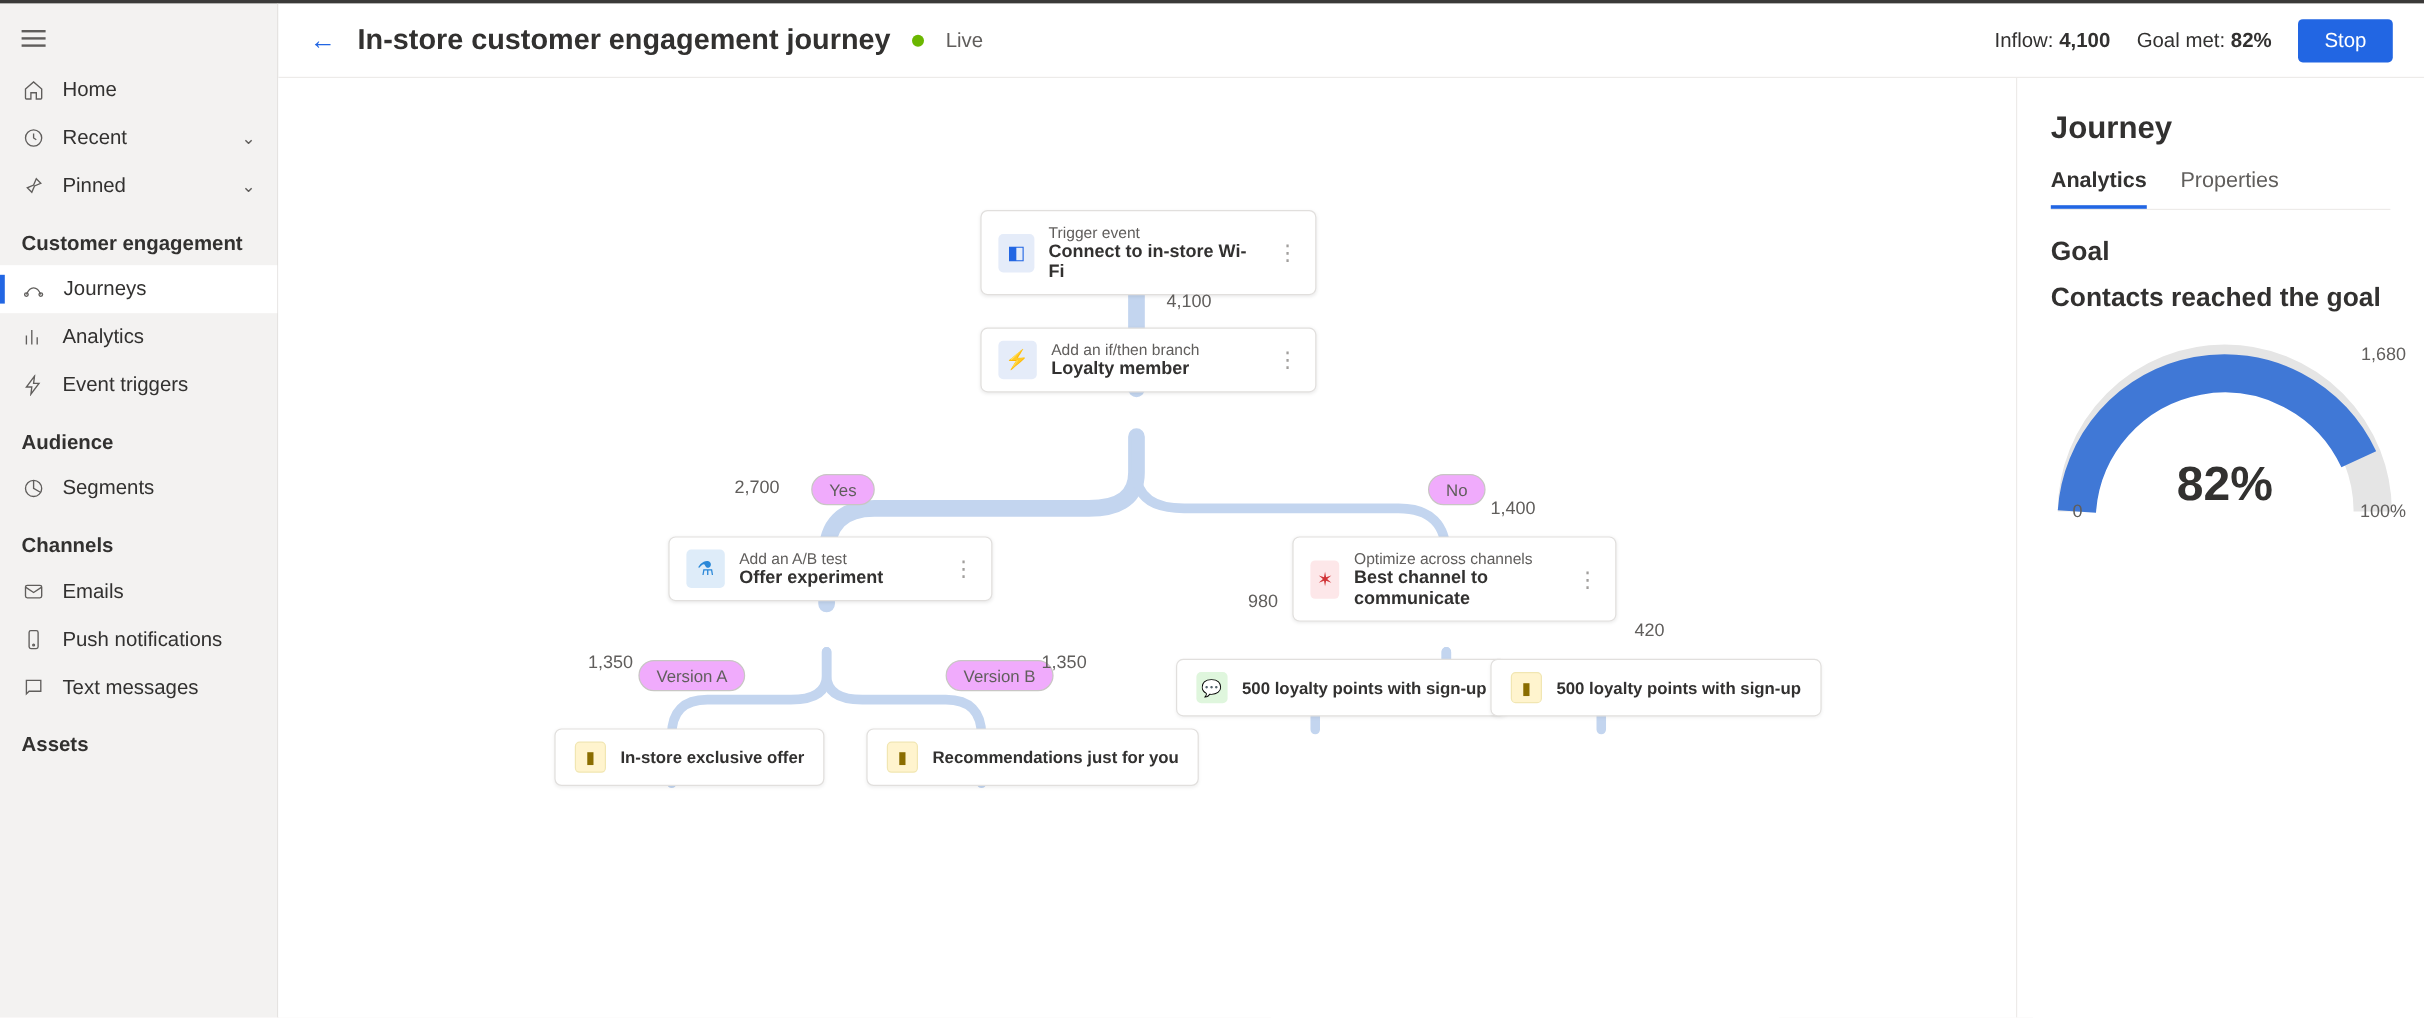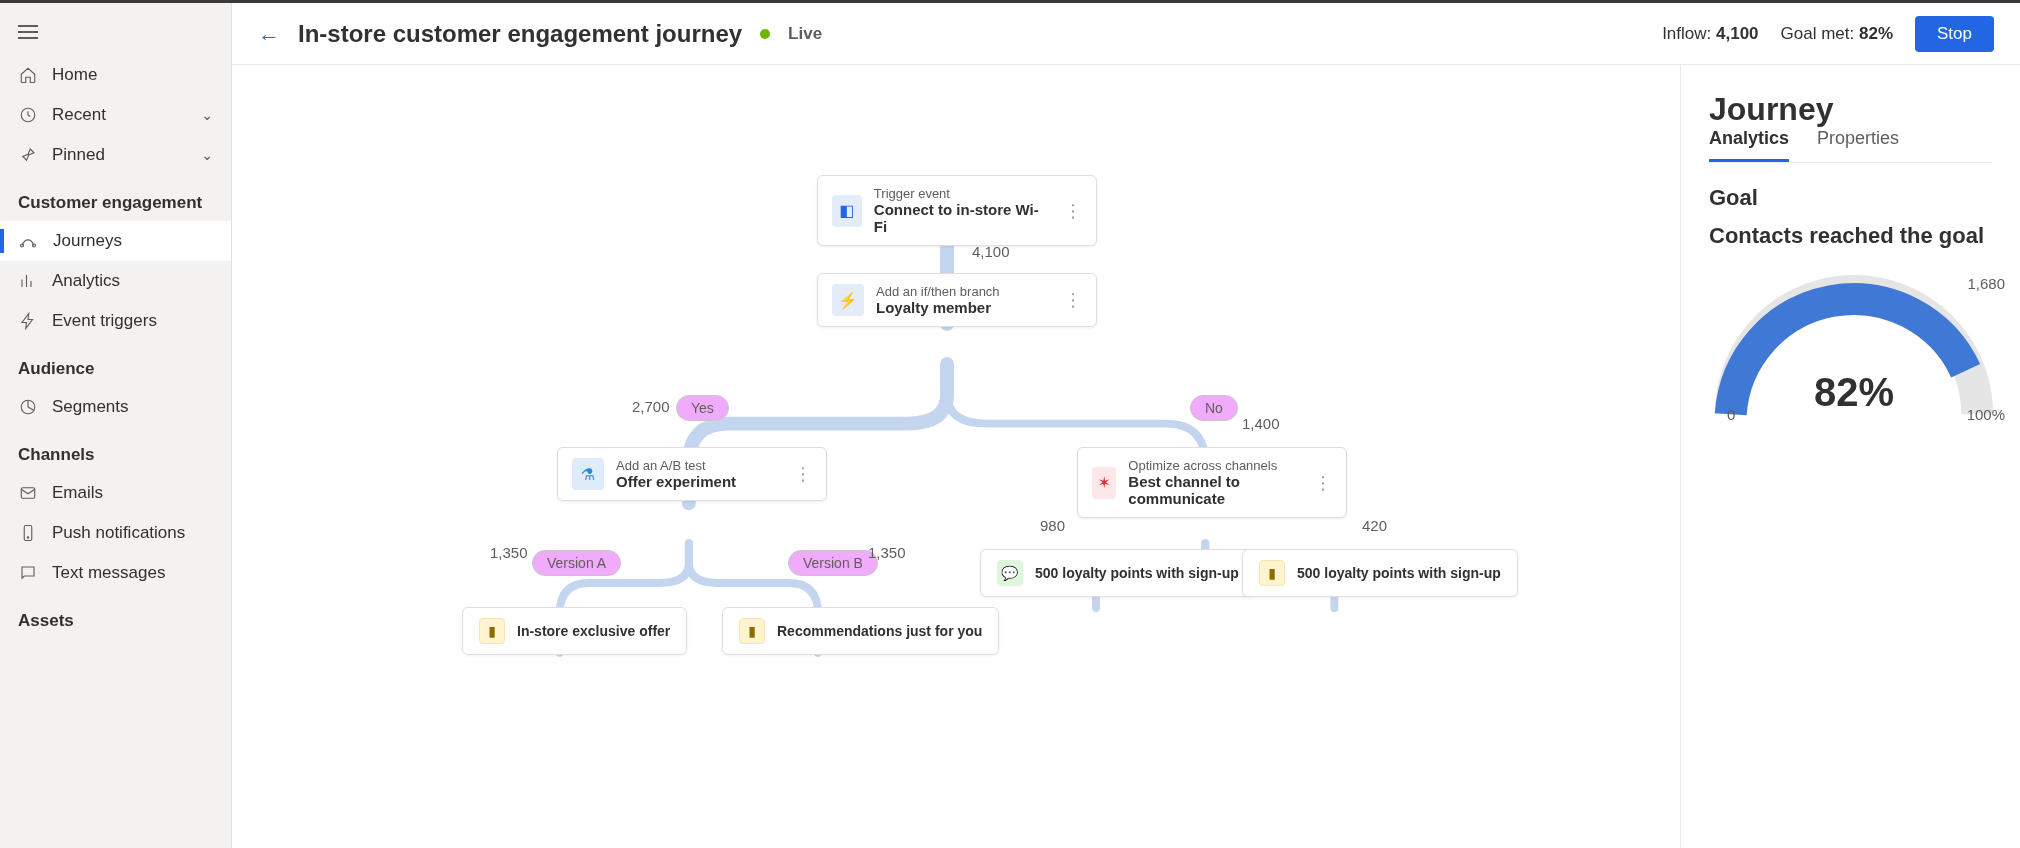--- a/index.html
+++ b/index.html
@@ -17,31 +17,31 @@
   .nav-item.active::before { content:""; position:absolute; left:0; top:8px; bottom:8px; width:4px; background:#2266e3; }
   .nav-icon { width:20px; height:20px; color:#605e5c; display:flex; align-items:center; justify-content:center; }
   .nav-icon svg { width:18px; height:18px; stroke:currentColor; fill:none; stroke-width:1.5; }
 
   
   .main { flex:1; display:flex; flex-direction:column; background:#fff; }
   .topbar { height:62px; border-bottom:1px solid #edebe9; display:flex; align-items:center; padding:0 26px; gap:18px; }
   .back-arrow { color:#2266e3; font-size:22px; cursor:pointer; }
   .page-title { font-size:24px; font-weight:600; }
   .status-dot { width:10px; height:10px; border-radius:50%; background:#6bb700; }
-  .status-text { font-size:17px; color:#605e5c;font-weight:bold; }
+  .status-text { font-size:17px; color:#605e5c; }
   .topbar-right { margin-left:auto; display:flex; align-items:center; gap:22px; font-size:17px; }
   .metric b { font-weight:600; }
   .stop-btn { background:#2266e3; color:#fff; border:none; border-radius:4px; padding:8px 22px; font-size:17px; cursor:pointer;text-align:right; }
 
   .content { flex:1; display:flex; }
   .canvas { flex:1; position:relative; background:#fff; overflow:hidden; }
   .panel { width:340px; border-left:1px solid #edebe9; padding:26px 28px; }
 
   
-  .panel h2 { font-size:32px; font-weight:600; }
+  .panel h2 { font-size:26px; font-weight:600; margin-bottom:18px; }
   .tabs { display:flex; gap:28px; border-bottom:1px solid #edebe9; margin-bottom:22px; }
   .tab { padding-bottom:10px; font-size:18px; color:#605e5c; cursor:pointer; border-bottom:3px solid transparent; }
   .tab.active { color:#323130; font-weight:600; border-bottom-color:#2266e3; }
   .panel h3 { font-size:22px; font-weight:600; margin-bottom:12px; }
   .panel p { font-size:17px; line-height:1.5; color:#323130; margin-bottom:26px; }
   .gauge-wrap { position:relative; width:290px; height:160px; margin:20px auto 0; }
   .gauge-label { position:absolute; font-size:15px; color:#605e5c; }
   .gauge-center { position:absolute; left:50%; bottom:14px; transform:translateX(-50%); font-size:40px; font-weight:600; }
 
   
@@ -225,21 +225,21 @@
 
         <div class="node" style="left:585px; top:208px; width:280px;">
           <div class="icon-box ic-blue">⚡</div>
           <div class="texts">
             <span class="sub">Add an if/then branch</span>
             <span class="title">Loyalty member</span>
           </div>
           <span class="more">⋮</span>
         </div>
 
-        <span class="count" style="left:400px; top:333px;text-align:right;">2,700</span>
+        <span class="count" style="left:380px; top:333px;text-align:right;">2,700</span>
         <span class="pill" style="left:444px; top:330px;">Yes</span>
         <span class="pill" style="left:958px; top:330px;">No</span>
         <span class="count" style="left:1010px; top:350px;">1,400</span>
 
         <div class="node" style="left:325px; top:382px; width:270px;">
           <div class="icon-box ic-teal">⚗</div>
           <div class="texts">
             <span class="sub">Add an A/B test</span>
             <span class="title">Offer experiment</span>
           </div>
@@ -253,21 +253,21 @@
             <span class="title">Best channel to communicate</span>
           </div>
           <span class="more">⋮</span>
         </div>
 
         <span class="count" style="left:258px; top:479px;">1,350</span>
         <span class="pill" style="left:300px; top:485px;">Version A</span>
         <span class="pill" style="left:556px; top:485px;">Version B</span>
         <span class="count" style="left:636px; top:479px;">1,350</span>
 
-        <span class="count" style="left:808px; top:452px;">980</span>
+        <span class="count" style="left:808px; top:428px;">980</span>
         <span class="count" style="left:1130px; top:452px;">420</span>
 
         <div class="mini-node" style="left:230px; top:542px;">
           <div class="icon-box ic-ylw">▮</div>
           <span class="title">In-store exclusive offer</span>
         </div>
         <div class="mini-node" style="left:490px; top:542px;">
           <div class="icon-box ic-ylw">▮</div>
           <span class="title">Recommendations just for you</span>
         </div>

